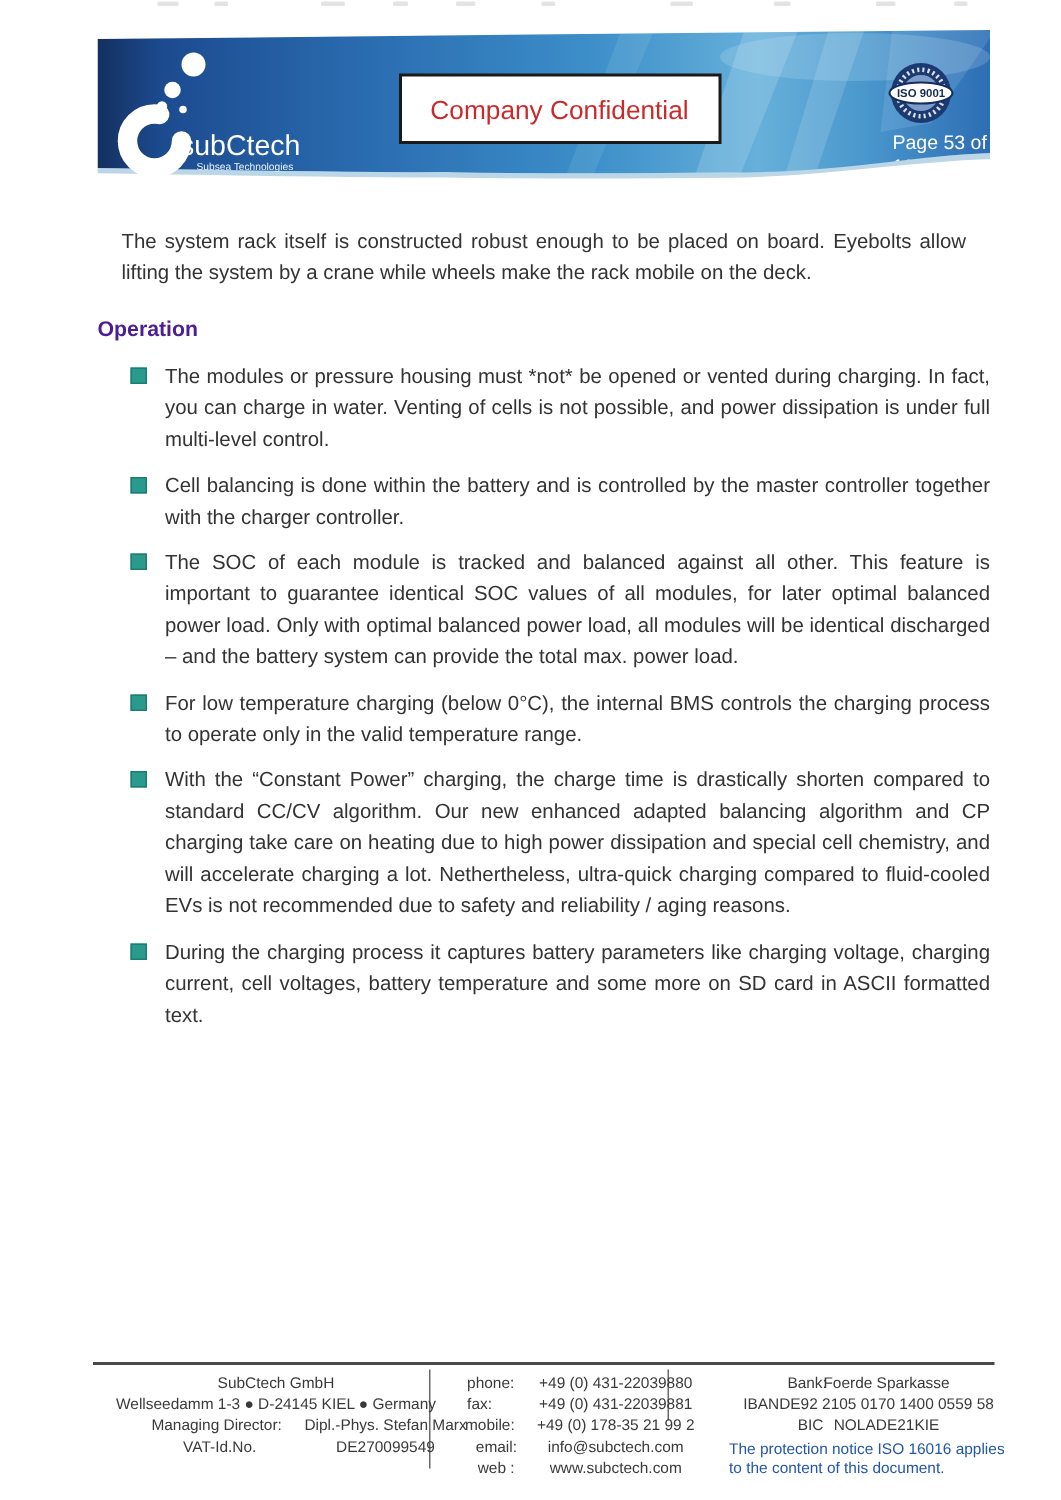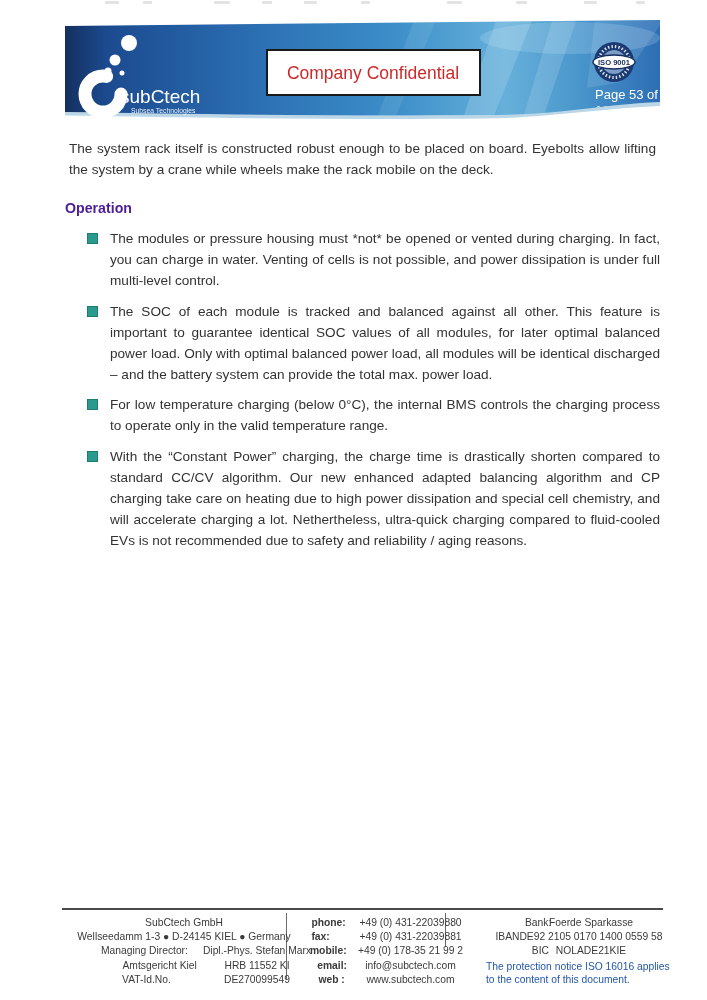--- a/index.html
+++ b/index.html
@@ -15,21 +15,21 @@
   
   .banner{position:absolute; left:65px; top:18px; width:595px; height:102px;}
   .banner svg{display:block;}
   .svg-text{font-family:"Liberation Sans","DejaVu Sans",sans-serif;}
 
   
   .content{
     position:absolute; left:65px; top:134px; width:595px;
     font-size:13.6px; line-height:21px; text-align:justify; color:#333333;
   }
-  .intro{margin:4px;}
+  .intro{margin:16px;}
   .section-heading{
     margin:20px 0 0 0; font-size:14.2px; line-height:16px;
     font-weight:bold; color:#4c1d95; text-align:left;
   }
   .bullet-list{margin-top:12px;}
   .bullet{position:relative; padding-left:45px; margin-bottom:9.5px;}
   .bullet .sq{
     position:absolute; left:22px; top:5px; width:9px; height:9px;
     background:#2a9a8c; border:1px solid #1e7d72;
   }
@@ -39,21 +39,21 @@
   .footer-rule{border-top:2px solid #4a4a4a;}
   .fcol{position:absolute; top:8px;}
   .f-left{left:13px; width:218px;}
   .f-mid{left:232px; width:185px;}
   .f-right{left:424px; width:186px;}
   .vsep{position:absolute; top:5px; width:0; border-left:1px solid #6a6a6a;}
   .vsep1{left:224px; height:66px;}
   .vsep2{left:383px; height:34px;}
   .frow{display:flex; white-space:nowrap;justify-content:center;}
   .f-left .lbl{width:102px; flex:none;margin-left:44px;}
-  .f-mid .lbl{width:48px; flex:none;font-weight:bold;}
+  .f-mid .lbl{width:48px; flex:none;}
   .f-right .lbl{width:24px; flex:none;}
   .notice{color:#2456a8; white-space:normal; line-height:13.8px; margin-top:1px;}
 </style>
 </head>
 <body>
 
 <div class="page">
 
   <div>
     <div class="artifact" style="left:105px;width:14px"></div>
@@ -130,32 +130,37 @@
 
     <h2 class="section-heading">Operation</h2>
 
     <div class="bullet-list">
       <div class="bullet">
         <span class="sq"></span>
         <span>The modules or pressure housing must *not* be opened or vented during charging. In fact, you can charge in water. Venting of cells is not possible, and power dissipation is under full multi-level control.</span>
       </div>
       <div class="bullet">
         <span class="sq"></span>
+        <span>Cell balancing is done within the battery and is controlled by the master controller together with the charger controller.</span>
       </div>
       <div class="bullet">
         <span class="sq"></span>
         <span>The SOC of each module is tracked and balanced against all other. This feature is important to guarantee identical SOC values of all modules, for later optimal balanced power load. Only with optimal balanced power load, all modules will be identical discharged – and the battery system can provide the total max. power load.</span>
       </div>
       <div class="bullet">
         <span class="sq"></span>
         <span>For low temperature charging (below 0°C), the internal BMS controls the charging process to operate only in the valid temperature range.</span>
       </div>
       <div class="bullet">
         <span class="sq"></span>
         <span>With the “Constant Power” charging, the charge time is drastically shorten compared to standard CC/CV algorithm. Our new enhanced adapted balancing algorithm and CP charging take care on heating due to high power dissipation and special cell chemistry, and will accelerate charging a lot. Nethertheless, ultra-quick charging compared to fluid-cooled EVs is not recommended due to safety and reliability / aging reasons.</span>
+      </div>
+      <div class="bullet">
+        <span class="sq"></span>
+        <span>During the charging process it captures battery parameters like charging voltage, charging current, cell voltages, battery temperature and some more on SD card in ASCII formatted text.</span>
       </div>
     </div>
   </div>
 
   <div class="footer">
     <div class="footer-rule"></div>
     <div class="vsep vsep1"></div>
     <div class="vsep vsep2"></div>
 
     <div class="fcol f-left">
@@ -163,24 +168,20 @@
           <span>SubCtech GmbH</span>
         </div>
       <div class="frow">
           <span>Wellseedamm 1-3 ● D-24145 KIEL ● Germany</span>
         </div>
       <div class="frow">
         <span class="lbl">Managing Director:</span>
         <span>Dipl.-Phys. Stefan Marx</span>
       </div>
       <div class="frow">
-        <span class="lbl">Amtsgericht Kiel</span>
-        <span>HRB 11552 KI</span>
-      </div>
-      <div class="frow">
         <span class="lbl">VAT-Id.No.</span>
         <span>DE270099549</span>
       </div>
     </div>
 
     <div class="fcol f-mid">
       <div class="frow">
         <span class="lbl">phone:</span>
         <span>+49 (0) 431-22039880</span>
       </div>

